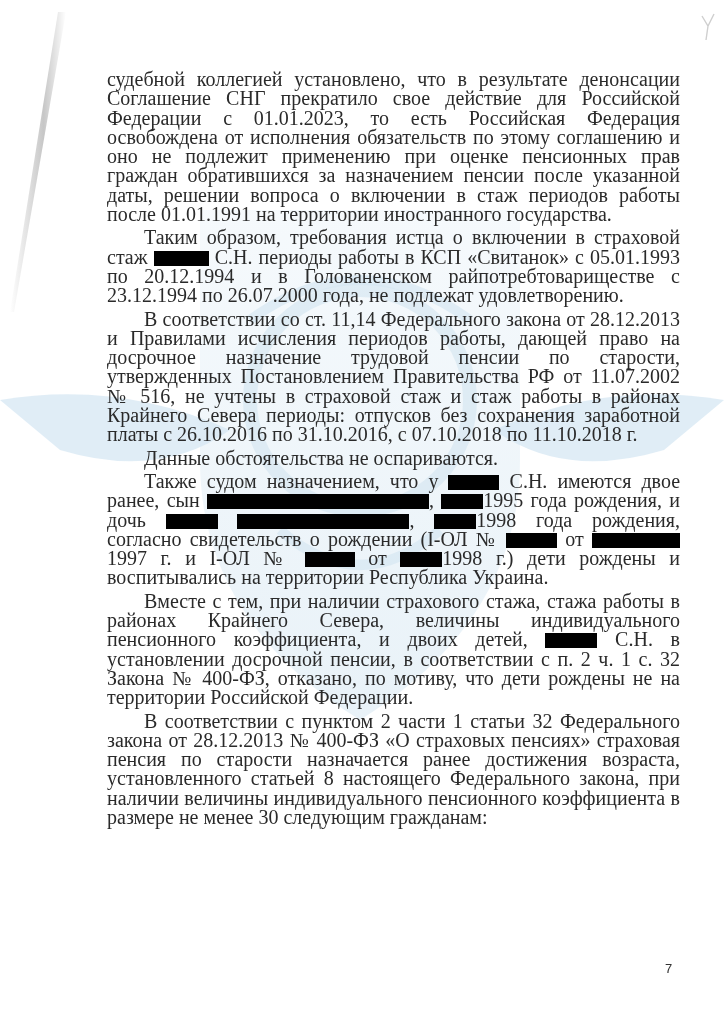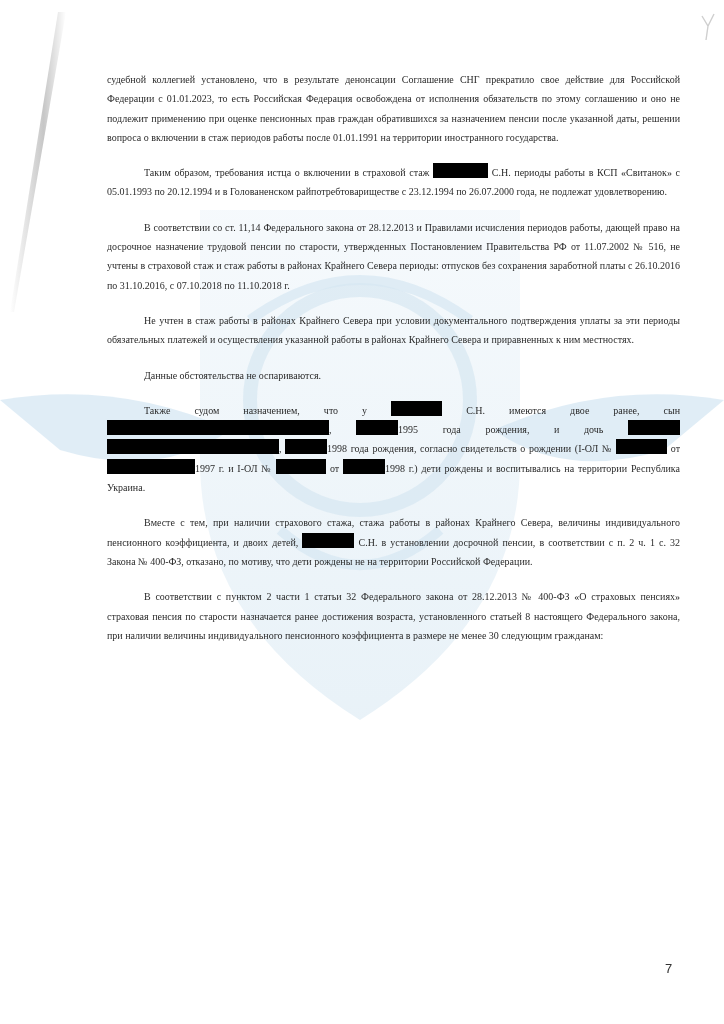--- a/index.html
+++ b/index.html
@@ -15,25 +15,25 @@
   }
   .scan-streak {
     position: absolute; left: 8px; top: 12px; width: 60px; height: 300px;
     z-index: 1; pointer-events: none;
   }
   .corner-mark {
     position: absolute; left: 700px; top: 12px; width: 16px; height: 30px; z-index: 1;
   }
   .page-text {
     position: absolute; left: 107px; top: 70px; width: 573px;
-    font-size: 10px; line-height: 19.3px; z-index: 2;
+    font-size: 20px; line-height: 19.3px; z-index: 2;
   }
   .page-text p { margin: 0; text-align: justify; }
   .page-text p.indent { text-indent: 37px; }
-  .page-text p.gap { margin-top: 16px; }
+  .page-text p.gap { margin-top: 4px; }
   .redact {
     display: inline-block; background: #000; height: 15px; vertical-align: -2px;
   }
   .page-number {
     position: absolute; left: 665px; top: 961px; font-size: 13px; color: #333;
     font-family: "Liberation Sans", sans-serif; z-index: 2;
   }
 </style>
 </head>
 <body>
@@ -73,21 +73,20 @@
   <p>судебной коллегией установлено, что в результате денонсации Соглашение СНГ прекратило свое действие для Российской Федерации с 01.01.2023, то есть Российская Федерация освобождена от исполнения обязательств по этому соглашению и оно не подлежит применению при оценке пенсионных прав граждан обратившихся за назначением пенсии после указанной даты, решении вопроса о включении в стаж периодов работы после 01.01.1991  на территории иностранного государства.</p>
 
   <p class="indent gap">
     <span>Таким образом, требования истца о включении в страховой стаж</span>
     <span class="redact" style="width:55px"></span>
     <span>С.Н. периоды работы в КСП «Свитанок» с 05.01.1993 по 20.12.1994 и в Голованенском райпотребтовариществе с 23.12.1994 по 26.07.2000 года, не подлежат удовлетворению.</span>
   </p>
 
   <p class="indent gap">В соответствии со ст. 11,14 Федерального закона от 28.12.2013 и Правилами исчисления периодов работы, дающей право на досрочное назначение трудовой пенсии по старости, утвержденных Постановлением Правительства РФ от 11.07.2002 № 516, не учтены в страховой стаж и стаж работы в районах Крайнего Севера периоды: отпусков без сохранения заработной платы с 26.10.2016 по 31.10.2016, с 07.10.2018 по 11.10.2018 г.</p>
 
-  <p class="indent gap">Не учтен в стаж работы в районах Крайнего Севера при условии документального подтверждения уплаты за эти периоды обязательных платежей и осуществления указанной работы в районах Крайнего Севера и приравненных к ним местностях.</p>
 
   <p class="indent gap">Данные обстоятельства не оспариваются.</p>
 
   <p class="indent gap">
     <span>Также судом назначением, что у</span>
     <span class="redact" style="width:51px"></span>
     <span>С.Н. имеются двое ранее, сын</span>
     <span class="redact" style="width:222px"></span><span>,</span>
     <span class="redact" style="width:42px"></span><span>1995 года рождения, и дочь</span>
     <span class="redact" style="width:52px"></span>

